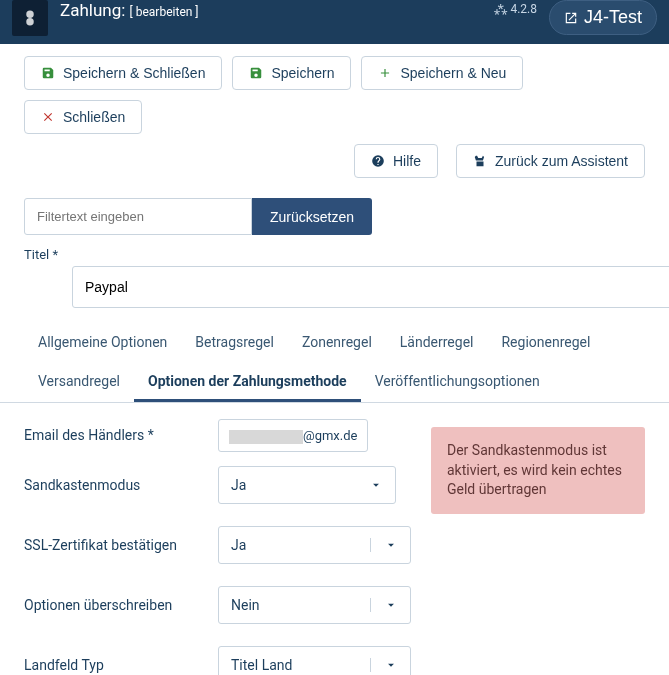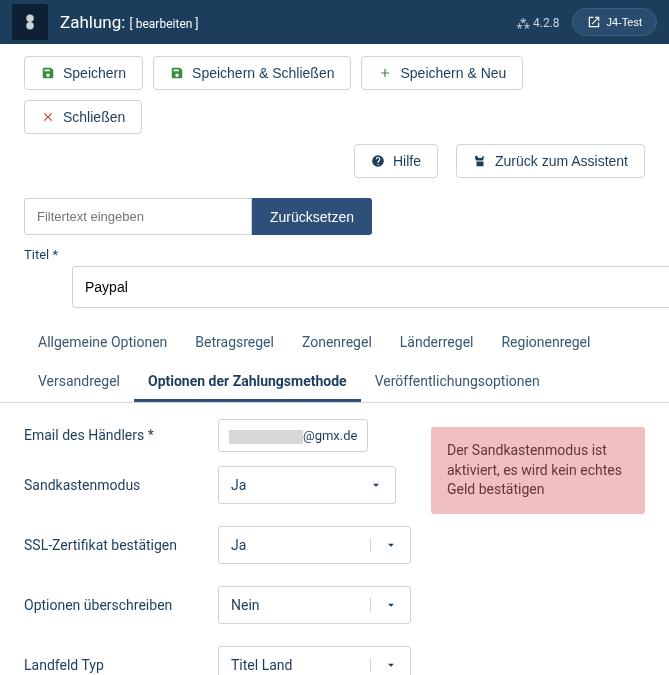--- a/index.html
+++ b/index.html
@@ -1,22 +1,22 @@
 <!DOCTYPE html>
 <html><head>
 <meta charset="utf-8">
 <style>
 * { box-sizing: border-box; margin: 0; padding: 0; }
 body { font-family: -apple-system, BlinkMacSystemFont, "Segoe UI", Roboto, sans-serif; font-size: 14px; color: #1c3e5c; background: #fff; width: 669px; }
-.topbar { background: #1c3d5c; color: #fff; height: 44px; display: flex; align-items: center; padding: 0 12px; }
+.topbar { background: #1c3d5c; color: #fff; height: 44px; display: flex; align-items: flex-start; padding: 0 12px; }
 .topbar-icon { width: 36px; height: 36px; background: #0e2034; display: flex; align-items: center; justify-content: center; margin-right: 12px; border-radius: 2px; }
 .topbar-title { font-size: 17px; font-weight: 400; flex: 1; }
 .topbar-title .sub { font-size: 12px; }
 .topbar-version { font-size: 12px; color: #c7d6e5; margin-right: 12px; }
-.topbar-btn { background: #2a4c6e; border: 1px solid #3e5f82; border-radius: 18px; padding: 6px 14px; color: #fff; font-size: 11px; display: flex; align-items: center; gap: 6px; }
+.topbar-btn { background: #2a4c6e; border: 1px solid #3e5f82; border-radius: 18px; padding: 6px 14px; color: #fff; font-size: 18px; display: flex; align-items: center; gap: 6px; }
 .toolbar { padding: 12px 24px; display: flex; flex-wrap: wrap; gap: 10px; }
 .btn { background: #fff; border: 1px solid #c9d4de; border-radius: 4px; padding: 8px 16px; font-size: 14px; display: inline-flex; align-items: center; gap: 8px; cursor: pointer; color: #1c3e5c; }
 .btn svg, .btn .icon { flex-shrink: 0; }
 .toolbar-row2 { display: flex; justify-content: flex-end; width: 100%; gap: 18px; }
 .filter-row { padding: 8px 24px 12px; display: flex; gap: 0; }
 .filter-input { border: 1px solid #c9d4de; border-radius: 3px 0 0 3px; padding: 10px 12px; font-size: 13px; width: 228px; color: #888; }
 .btn-reset { background: #2e4f79; color: #fff; border: none; border-radius: 0 3px 3px 0; padding: 10px 18px; font-size: 14px; cursor: pointer; }
 .field-section { padding: 0 24px 16px; }
 .label-req { font-size: 13px; display: block; margin-bottom: 4px; }
 .title-input { width: 100%; border: 1px solid #c9d4de; border-radius: 3px; padding: 12px; font-size: 14px; margin-left: 48px; }
@@ -62,27 +62,27 @@
       </svg>
     <span>J4-Test</span>
   </button>
 </div>
 
 <div class="toolbar">
   <button class="btn">
     <svg width="14" height="14" viewBox="0 0 24 24">
         <path class="icon-green" d="M17 3H5a2 2 0 00-2 2v14a2 2 0 002 2h14a2 2 0 002-2V7l-4-4zm-5 16a3 3 0 110-6 3 3 0 010 6zm3-10H6V6h9v3z"></path>
       </svg>
-    <span>Speichern</span>
+    <span>Speichern &amp; Schließen</span>
   </button>
   <button class="btn">
     <svg width="14" height="14" viewBox="0 0 24 24">
         <path class="icon-green" d="M17 3H5a2 2 0 00-2 2v14a2 2 0 002 2h14a2 2 0 002-2V7l-4-4zm-5 16a3 3 0 110-6 3 3 0 010 6zm3-10H6V6h9v3z"></path>
       </svg>
-    <span>Speichern &amp; Schließen</span>
+    <span>Speichern</span>
   </button>
   <button class="btn">
     <svg width="14" height="14" viewBox="0 0 24 24">
         <path class="icon-green" d="M19 13h-6v6h-2v-6H5v-2h6V5h2v6h6v2z"></path>
       </svg>
     <span>Speichern &amp; Neu</span>
   </button>
   <button class="btn">
     <svg width="14" height="14" viewBox="0 0 24 24">
         <path class="icon-red" d="M19 6.4L17.6 5 12 10.6 6.4 5 5 6.4 10.6 12 5 17.6 6.4 19 12 13.4 17.6 19 19 17.6 13.4 12z"></path>
@@ -181,14 +181,14 @@
           <div class="chev">
               <svg width="14" height="14" viewBox="0 0 24 24">
                 <path class="icon-dark" d="M7 10l5 5 5-5z"></path>
               </svg>
             </div>
         </div>
       </div>
     </div>
 
   </div>
-  <div class="alert-box">Der Sandkastenmodus ist aktiviert, es wird kein echtes Geld bestätigen</div>
+  <div class="alert-box">Der Sandkastenmodus ist aktiviert, es wird kein echtes Geld übertragen</div>
 </div>
 
 </body></html>

